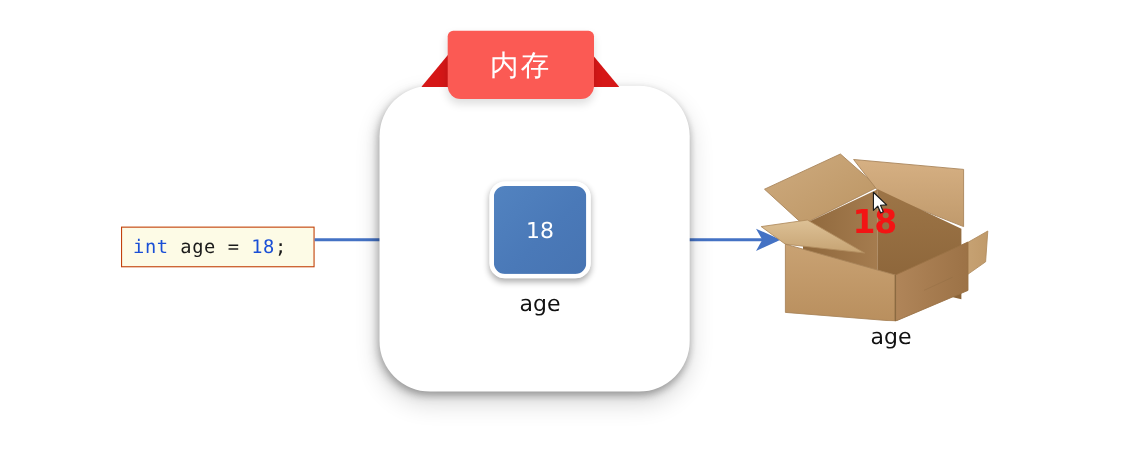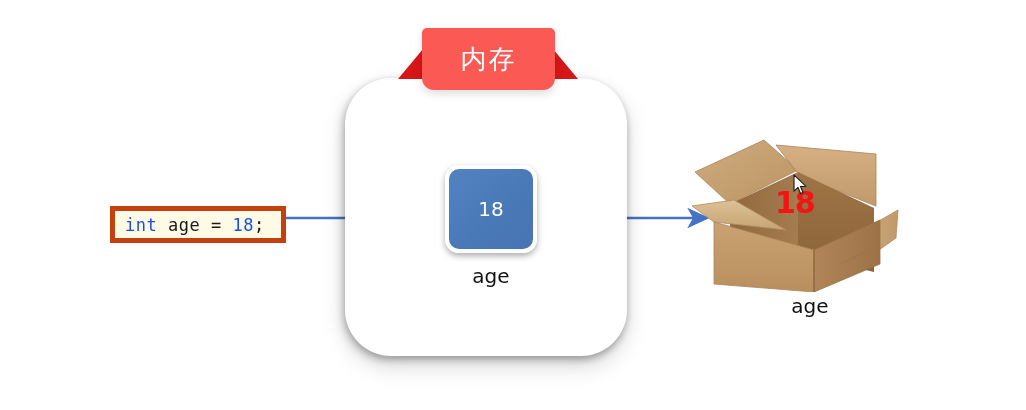--- a/index.html
+++ b/index.html
@@ -24,21 +24,21 @@
   }
 
   
   #code-box {
     position: absolute;
     left: 110px;
     top: 206px;
     width: 176px;
     height: 37px;
     background: #fdfbe6;
-    border: 5px solid #c2410c;
+    border: 1px solid #c2410c;
     box-sizing: border-box;
     display: flex;
     align-items: center;
     padding-left: 10px;
     font-family: "DejaVu Sans Mono", "Liberation Mono", monospace;
     font-size: 17px;
     letter-spacing: 0.5px;
     white-space: pre;
   }
   .kw   { color: #1a4fd6; }
@@ -66,21 +66,21 @@
     border-radius: 46px;
     box-shadow:
       0 3px 7px rgba(0,0,0,0.24),
       0 10px 22px rgba(0,0,0,0.16),
       -4px 4px 10px rgba(0,0,0,0.10);
   }
 
   
   #ribbon {
     position: absolute;
-    left: 398px;
+    left: 383px;
     top: 28px;
     width: 180px;
     height: 70px;
   }
   .ribbon-tail {
     position: absolute;
     top: 3px;
     width: 40px;
     height: 48px;
   }

